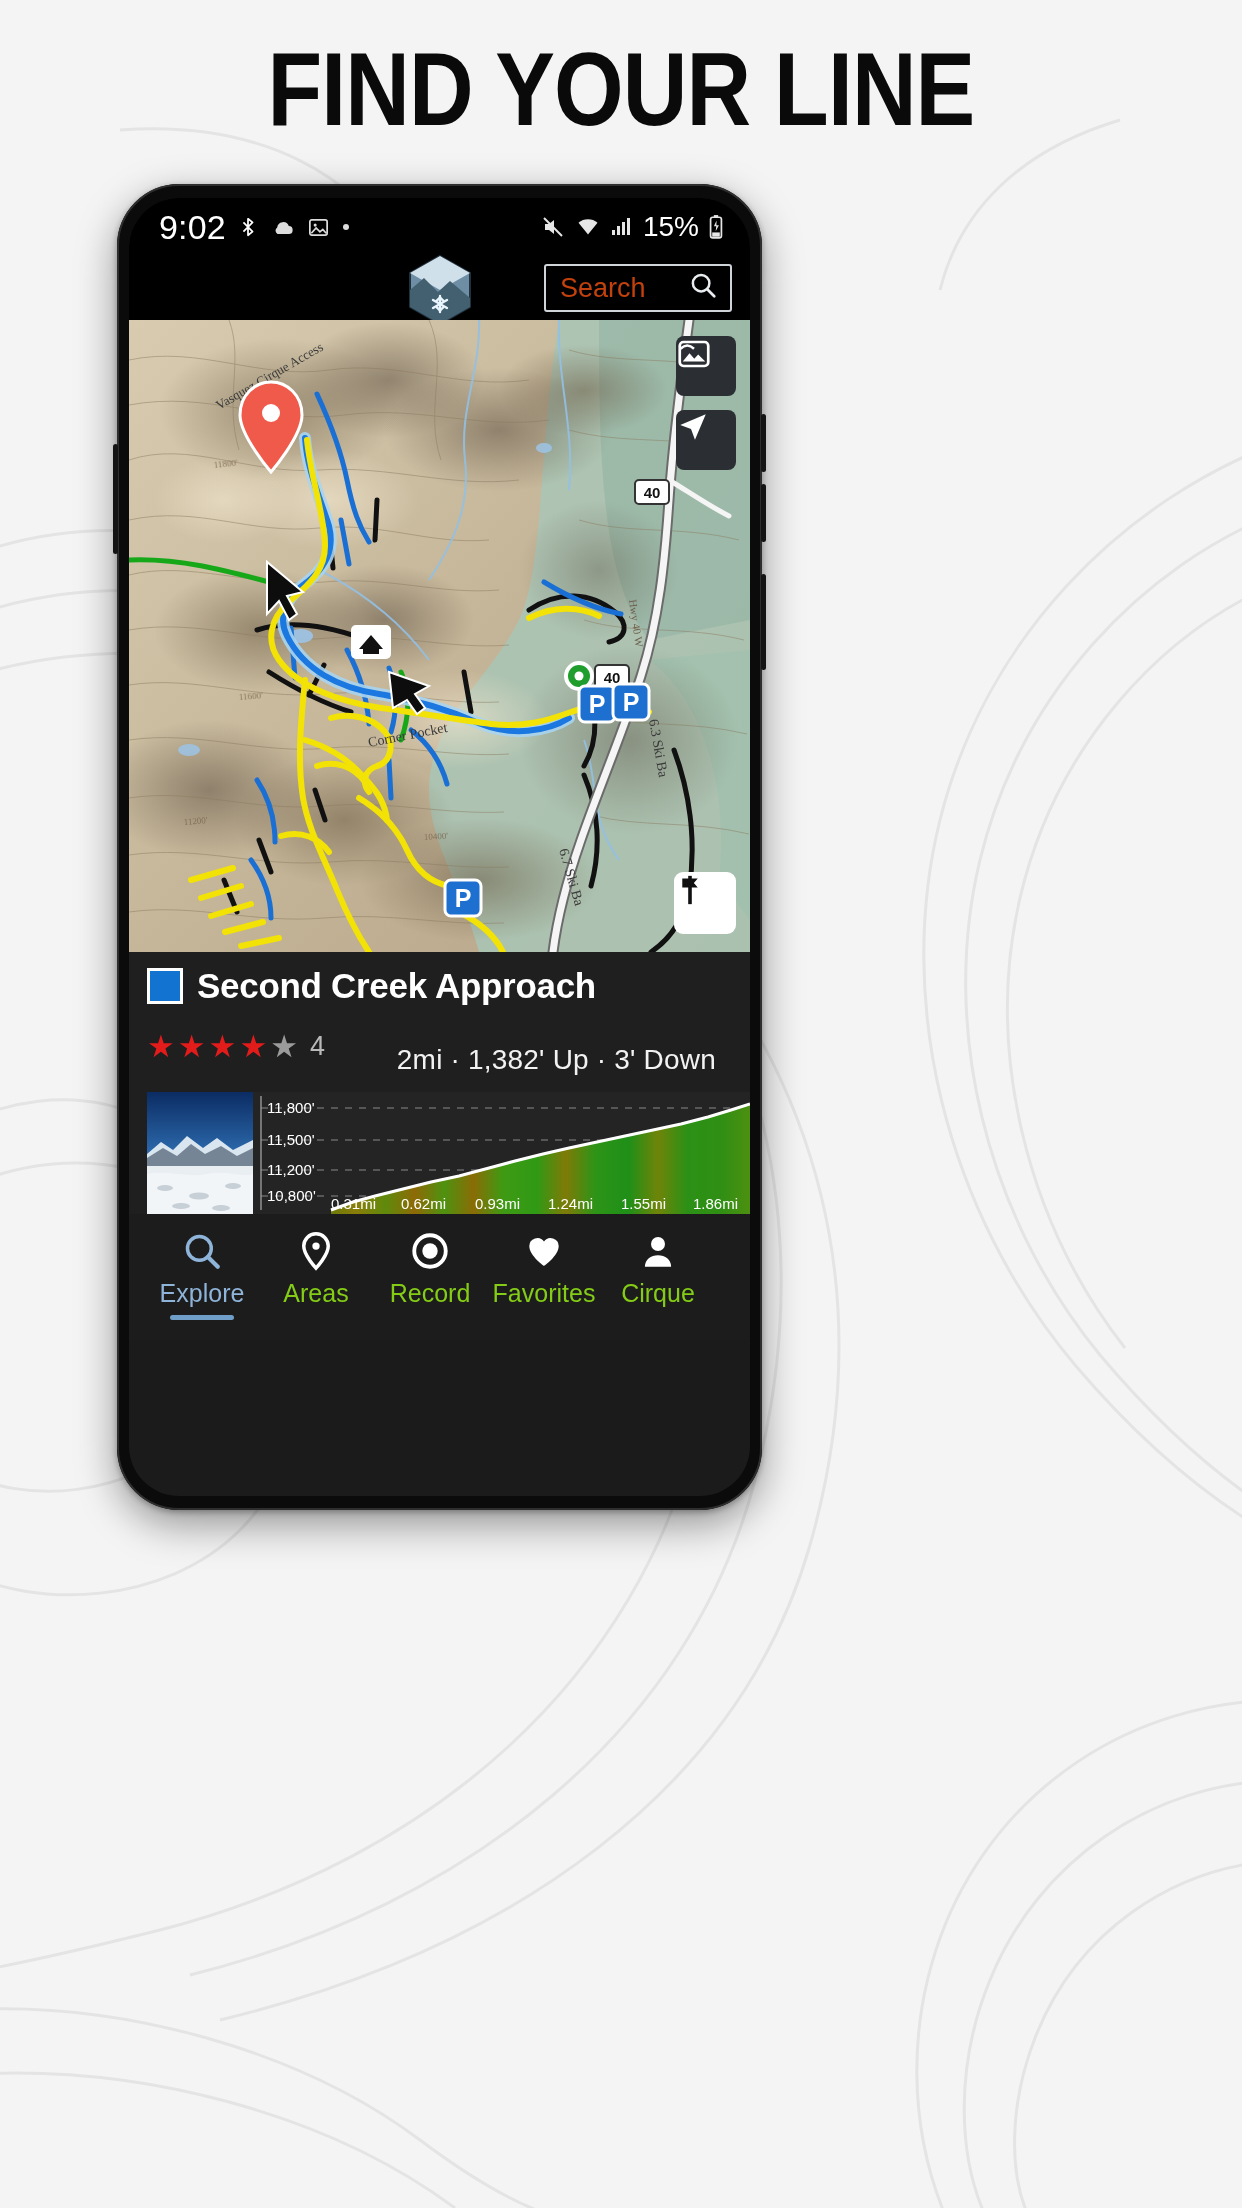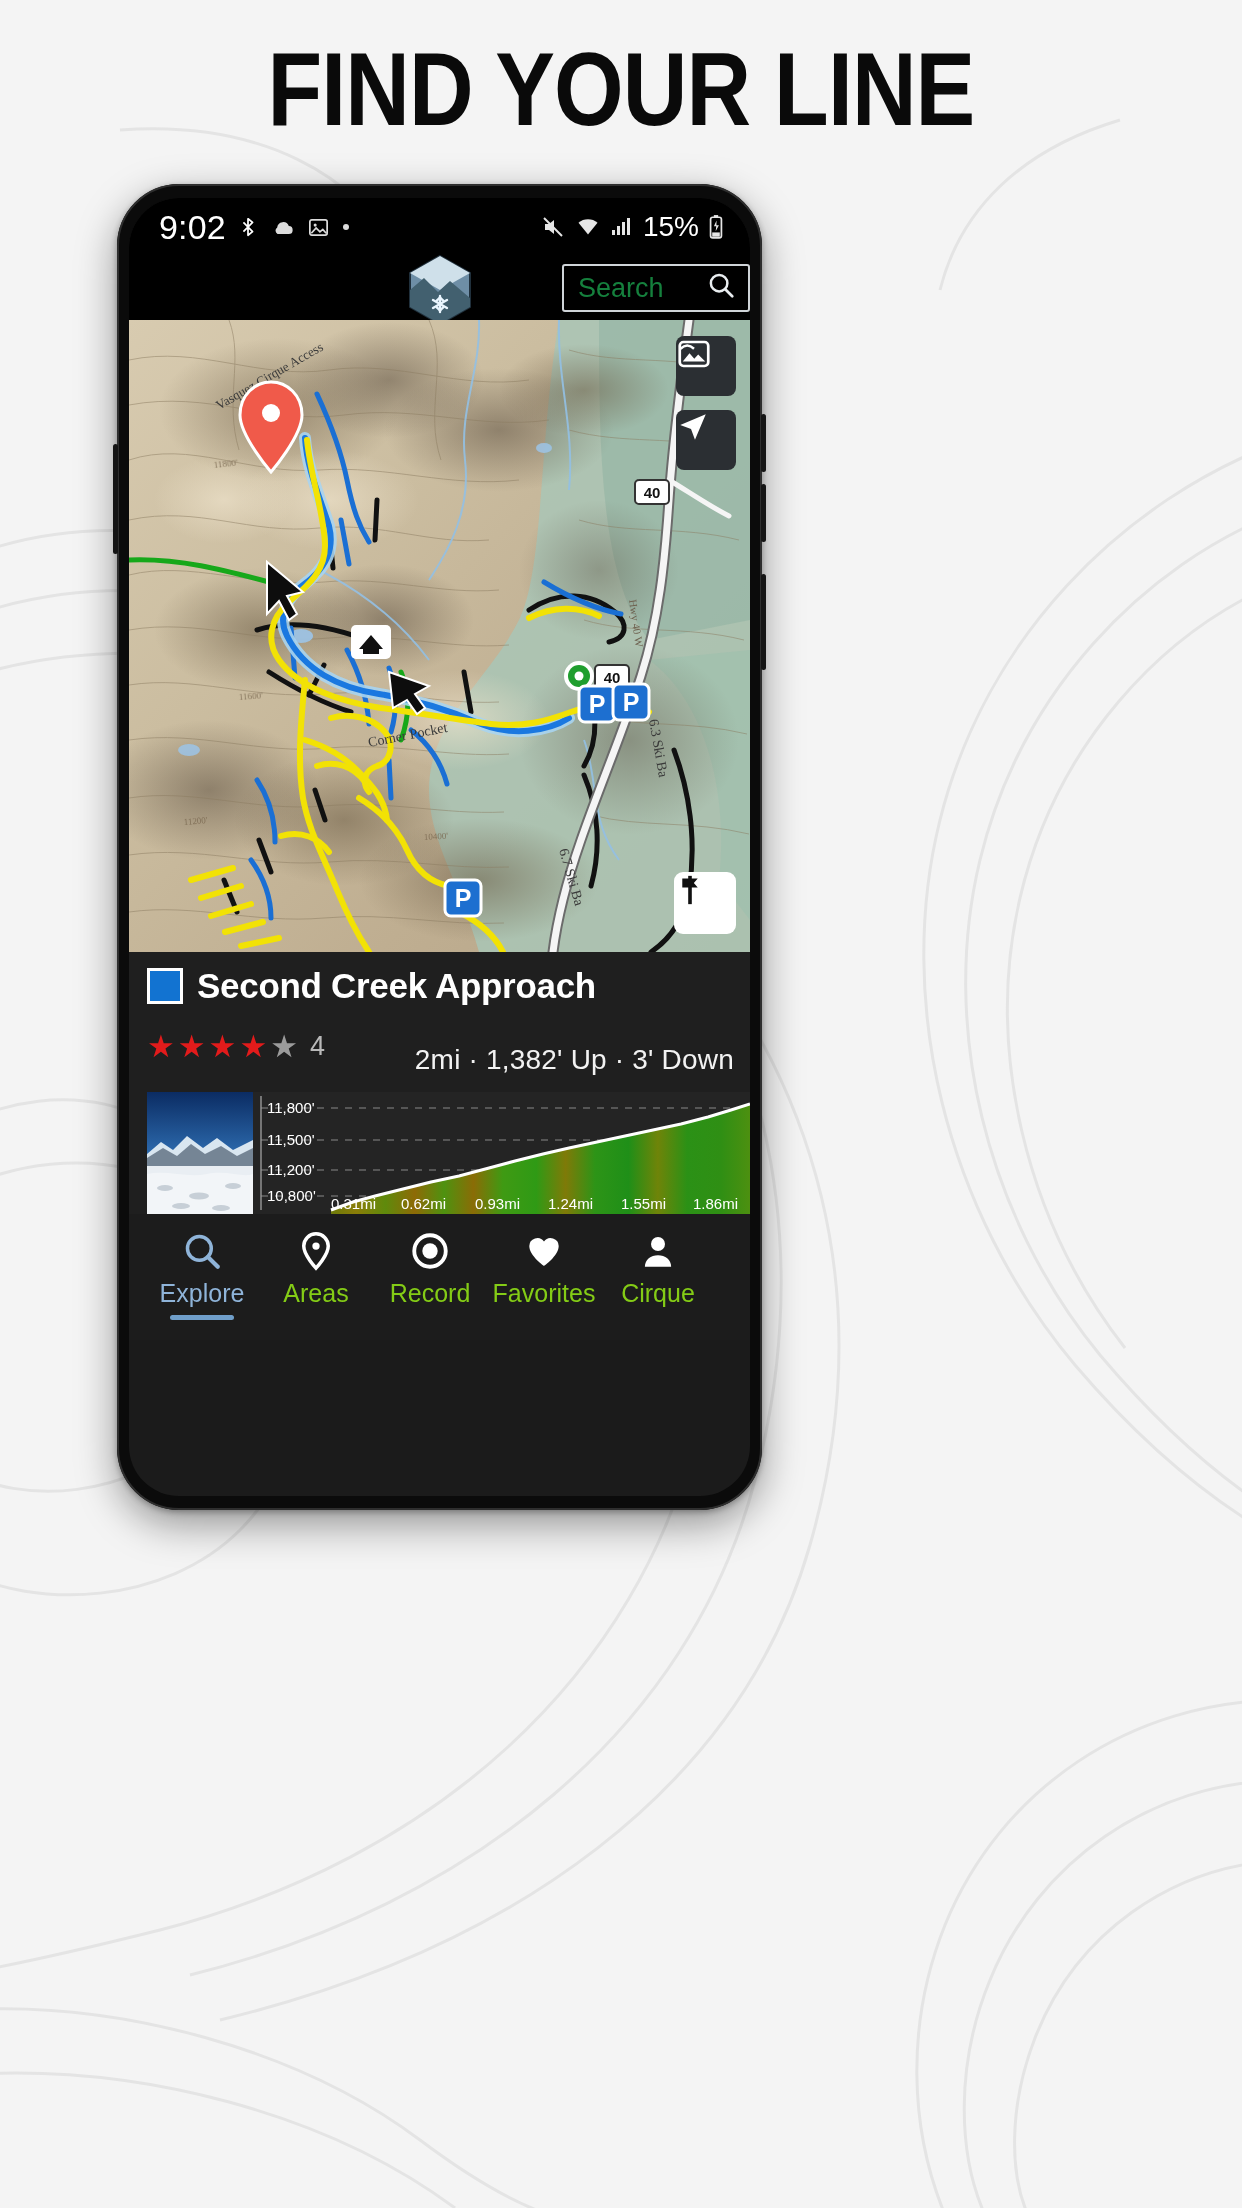--- a/index.html
+++ b/index.html
@@ -61,45 +61,45 @@
   .sb-time{ font-size:34px; letter-spacing:0.2px; }
   .sb-ico{ display:inline-flex; align-items:center; }
 
   
   .appbar{
     height:64px; background:#000; position:relative;
     display:flex; align-items:center; justify-content:center;
   }
   .logo-hex{ position:absolute; left:50%; transform:translateX(-50%); top:-2px; }
   .searchbox{
-    position:absolute; right:0; top:8px;
+    position:absolute; right:18px; top:8px;
     width:188px; height:48px;
     border:2px solid #cfd4d8; border-radius:3px;
     display:flex; align-items:center; justify-content:space-between;
     padding:0 12px 0 14px;
-    color:#15803d; font-size:27px; background:rgba(0,0,0,0.35);
+    color:#c2410c; font-size:27px; background:rgba(0,0,0,0.35);
   }
 
   
   .map{ position:relative; height:632px; overflow:hidden; background:#cbbfa6; }
   .map svg{ position:absolute; left:0; top:0; }
   .map-btn{
     position:absolute; right:14px; width:60px; height:60px;
     background:#2b2f33; border-radius:8px;
     display:flex; align-items:center; justify-content:center;
   }
   .map-btn.b1{ top:16px; }
   .map-btn.b2{ top:90px; }
   .map-btn.pin{
     right:14px; top:552px; background:#fff; border-radius:9px;
     width:62px; height:62px;
   }
 
   
-  .card{ background:#1f1f1f; padding:14px 12px 0 18px; }
+  .card{ background:#1f1f1f; padding:14px 30px 0 18px; }
   .card-title-row{ display:flex; align-items:center; gap:14px; }
   .diff-sq{ width:36px; height:36px; background:#1273d1; border:3px solid #fff; }
   .card-title{ color:#fff; font-size:35px; font-weight:bold; letter-spacing:-0.3px; }
 
   .card-stats-row{
     display:flex; align-items:center; justify-content:space-between;
     margin-top:10px; padding-right:4px;
   }
   .stars{ display:flex; align-items:center; gap:3px; }
   .star{ font-size:31px; line-height:31px; color:#e21b1b; }

